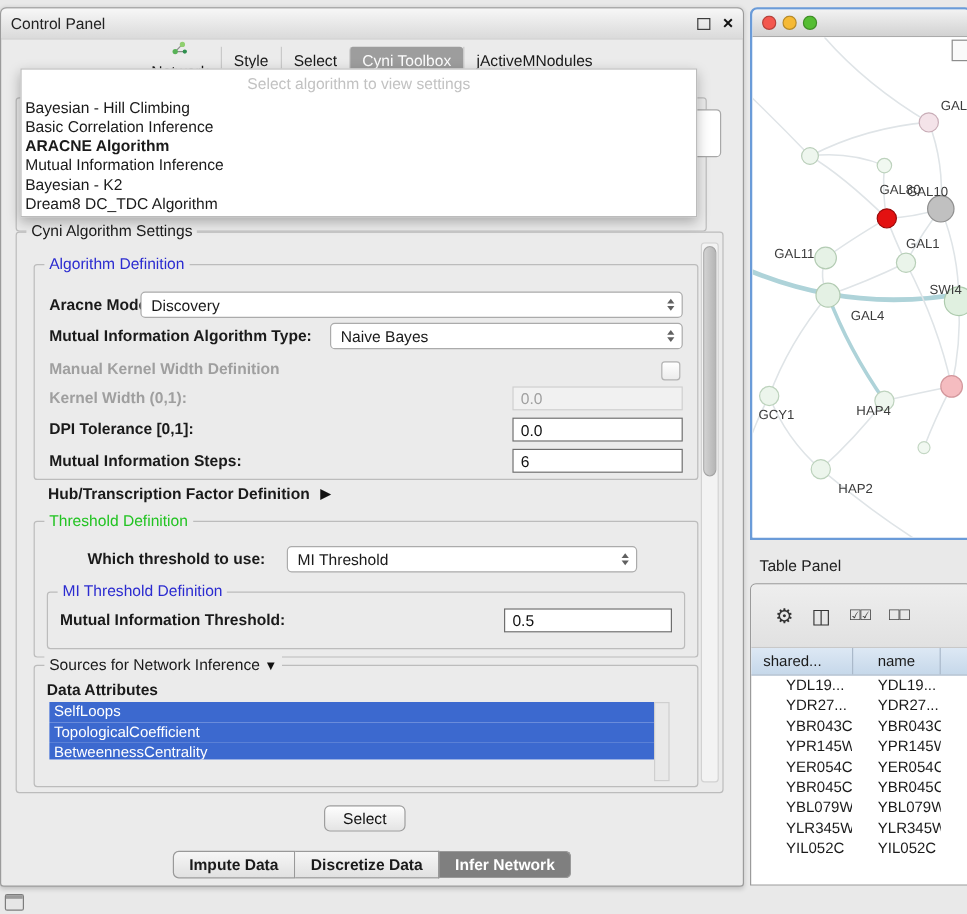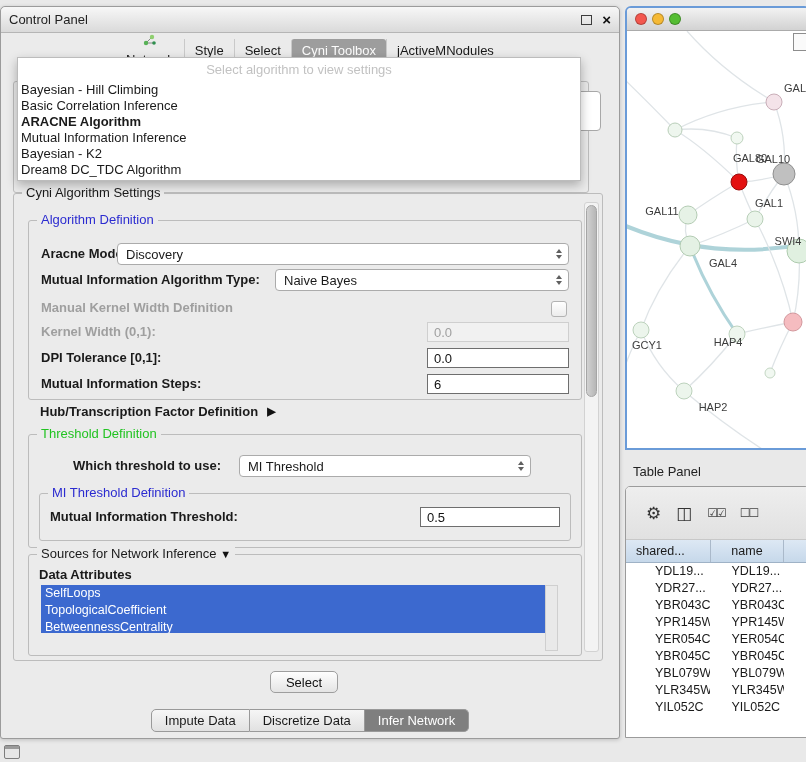--- a/index.html
+++ b/index.html
@@ -63,21 +63,21 @@
 
   .attr-title{position:absolute;left:10px;top:12px;font-weight:bold;}
   .attr-list{position:absolute;left:12px;top:30px;width:504px;height:48px;overflow:hidden;background:#fff;}
   .attr-item{height:17px;line-height:17px;background:#3c69cf;color:#fff;padding-left:4px;font-size:12.5px;white-space:nowrap;}
   .list-scrollbar{position:absolute;left:516px;top:30px;width:13px;height:66px;background:#e9e9e9;border:1px solid #cfcfcf;box-sizing:border-box;}
 
   .apply-btn{position:absolute;left:269px;top:664px;width:68px;height:22px;background:linear-gradient(#fefefe,#e4e4e4);
        border:1px solid #9e9e9e;border-radius:5px;font:13px "Liberation Sans",sans-serif;color:#111;}
 
   .bottom-tabs{position:absolute;top:702px;left:0;right:0;display:flex;justify-content:center;}
-  .btab{height:21px;line-height:21px;padding:0 13px;background:linear-gradient(#f6f6f6,#e1e1e1);border:1px solid #999;border-left:none;white-space:nowrap;}
+  .btab{height:21px;line-height:21px;padding:0 13px;background:linear-gradient(#f6f6f6,#e1e1e1);border:1px solid #999;border-left:none;white-space:nowrap;font-weight:bold;}
   .btab:first-child{border-left:1px solid #999;border-radius:5px 0 0 5px;}
   .btab:last-child{border-radius:0 5px 5px 0;}
   .btab.active{background:#7f7f7f;color:#fff;}
 
   
   .net-win{position:absolute;left:625px;top:6px;width:185px;height:444px;border:2px solid #6a9bd8;
        border-radius:6px 6px 0 0;background:#fff;box-sizing:border-box;overflow:hidden;}
   .net-titlebar{position:relative;height:22px;background:linear-gradient(#f2f2f2,#d2d2d2);border-bottom:1px solid #ababab;}
   .tl{position:absolute;top:5px;width:12px;height:12px;border-radius:50%;box-sizing:border-box;border:1px solid rgba(0,0,0,.25);}
   .net-canvas{position:relative;height:418px;background:#fff;overflow:hidden;}

